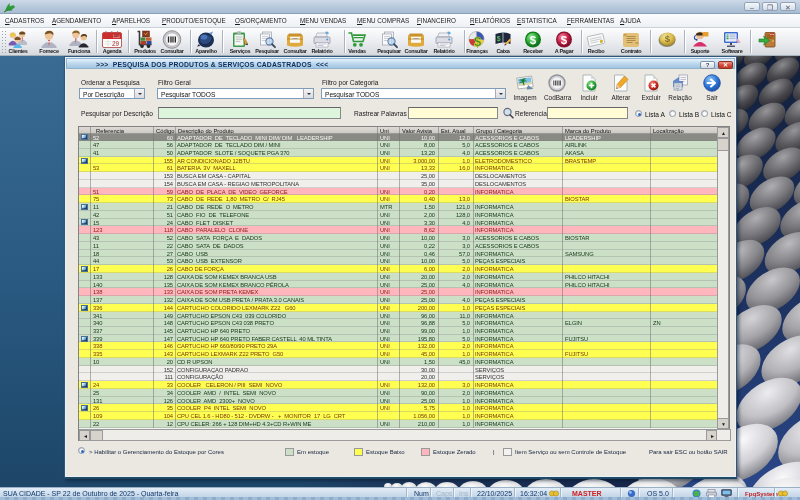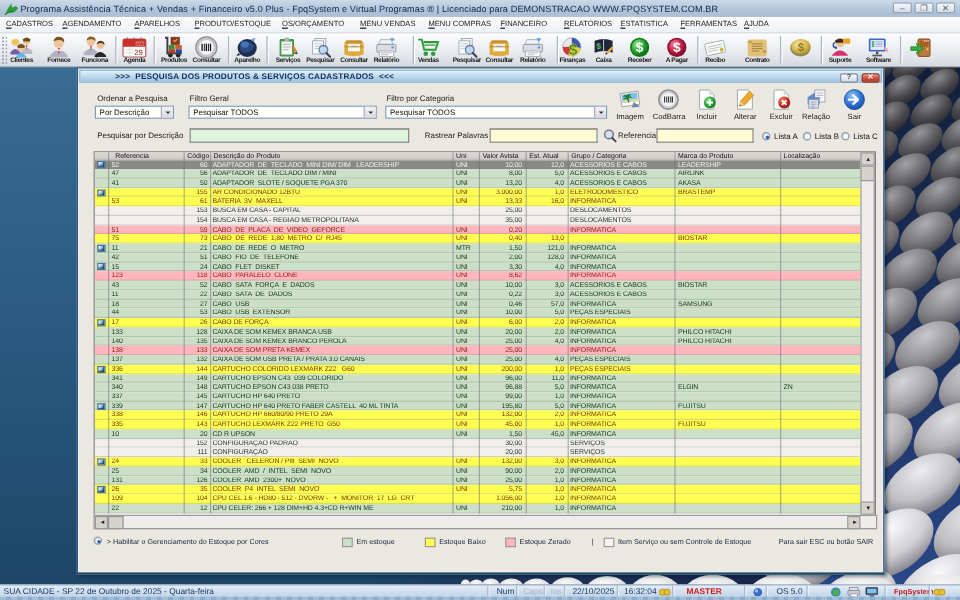--- a/index.html
+++ b/index.html
@@ -269,21 +269,20 @@
 <ellipse cx="720" cy="451" rx="34" ry="29" fill="url(#sgw)"></ellipse>
 <ellipse cx="788" cy="451" rx="34" ry="29" fill="url(#sgw)"></ellipse>
 </svg>
 </div>
 
 <div id="titlebar">
   <svg width="13" height="12" viewBox="0 0 13 12" style="position:absolute;left:3px;top:1px">
     <path d="M2 10 q2 -6 5 -8 q-1 4 1 3 q3 -2 4 1 q-3 4 -7 3 z" fill="#2f9b38"></path>
     <path d="M1 11 q4 -3 8 -2" stroke="#1a7a24" stroke-width="1" fill="none"></path>
   </svg>
-  <span class="ttxt">Programa Assistência Técnica + Vendas + Financeiro v5.0 Plus - FpqSystem e Virtual Programas ® | Licenciado para  DEMONSTRACAO WWW.FPQSYSTEM.COM.BR</span>
   <div class="wbtn" style="left:744px">
       <i>–</i>
     </div>
   <div class="wbtn" style="left:762px">
       <i>❐</i>
     </div>
   <div class="wbtn" style="left:780px">
       <i>✕</i>
     </div>
 </div>

